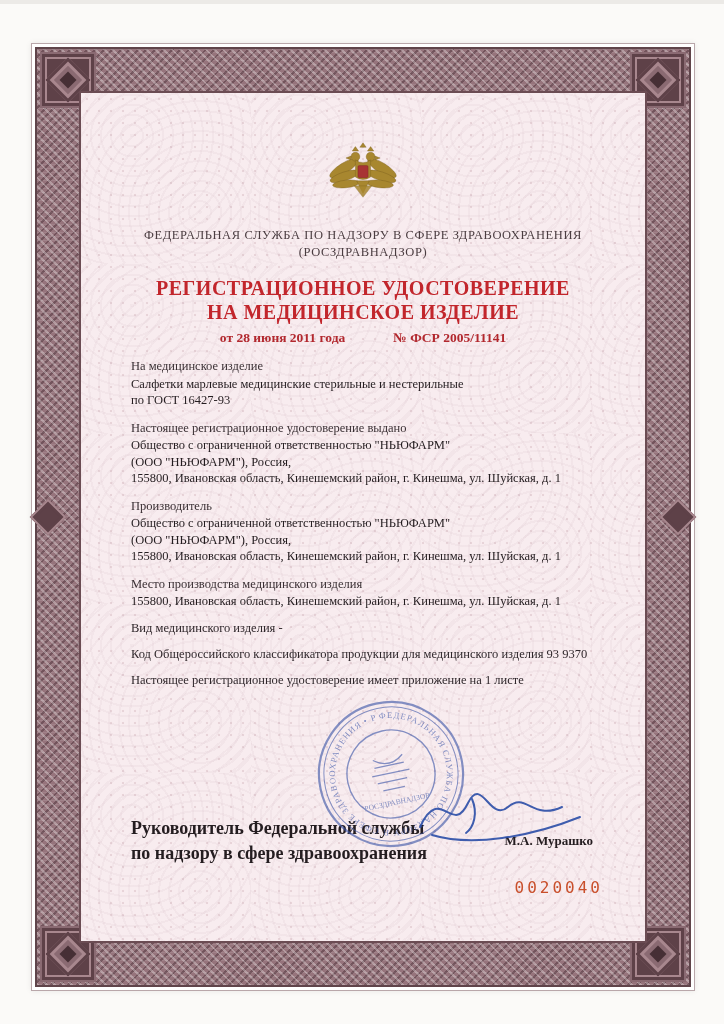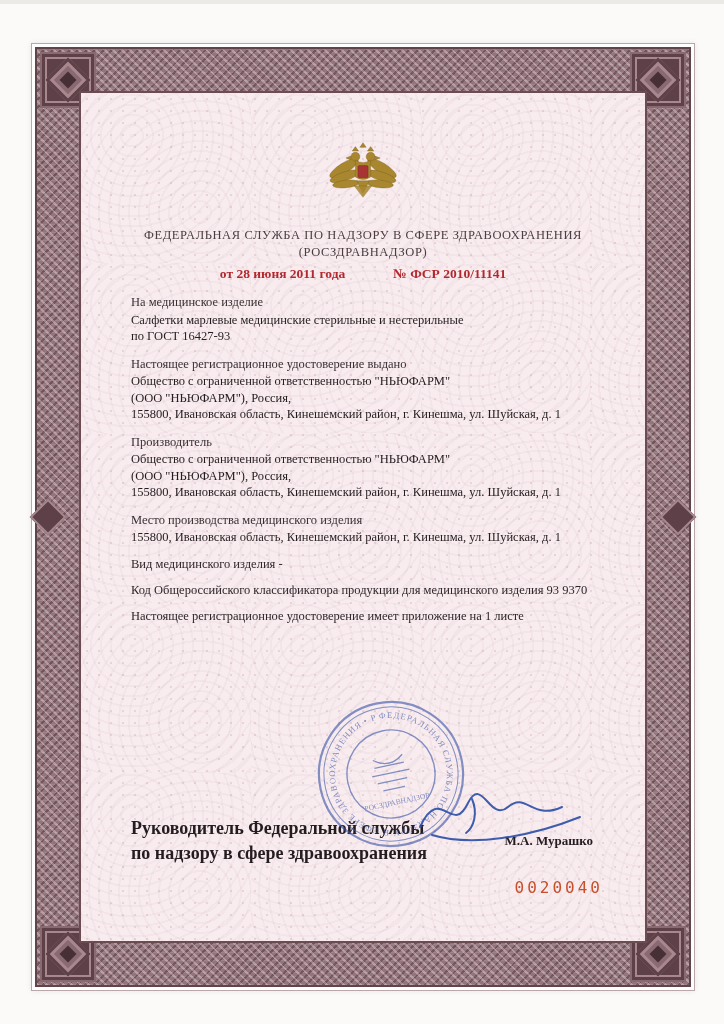--- a/index.html
+++ b/index.html
@@ -109,23 +109,27 @@
             <path d="M46 74 L74 74 L60 92 Z" opacity="0.85"></path>
           </g>
           <rect x="52" y="42" width="16" height="19" rx="2" fill="#a83434" stroke="#7a2626" stroke-width="0.6"></rect>
         </svg>
 
         <div class="agency">
           <div>ФЕДЕРАЛЬНАЯ СЛУЖБА ПО НАДЗОРУ В СФЕРЕ ЗДРАВООХРАНЕНИЯ</div>
           <div>(РОСЗДРАВНАДЗОР)</div>
         </div>
 
+        <div class="doc-title">
+          <div>РЕГИСТРАЦИОННОЕ УДОСТОВЕРЕНИЕ</div>
+          <div>НА МЕДИЦИНСКОЕ ИЗДЕЛИЕ</div>
+        </div>
         <div class="doc-meta">
           <span>от  28 июня 2011 года</span>
-          <span>№  ФСР 2010/11141</span>
+          <span>№  ФСР 2005/11141</span>
         </div>
 
         <div class="field">
           <span class="label">На медицинское изделие</span>
           <span class="value">Салфетки марлевые медицинские стерильные и нестерильные
 по ГОСТ 16427-93</span>
         </div>
         <div class="field">
           <span class="label">Настоящее регистрационное удостоверение выдано</span>
           <span class="value">Общество с ограниченной ответственностью "НЬЮФАРМ"

